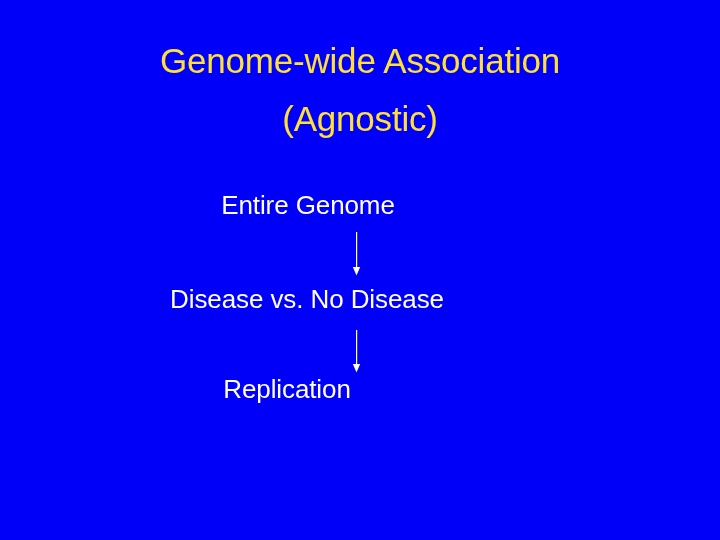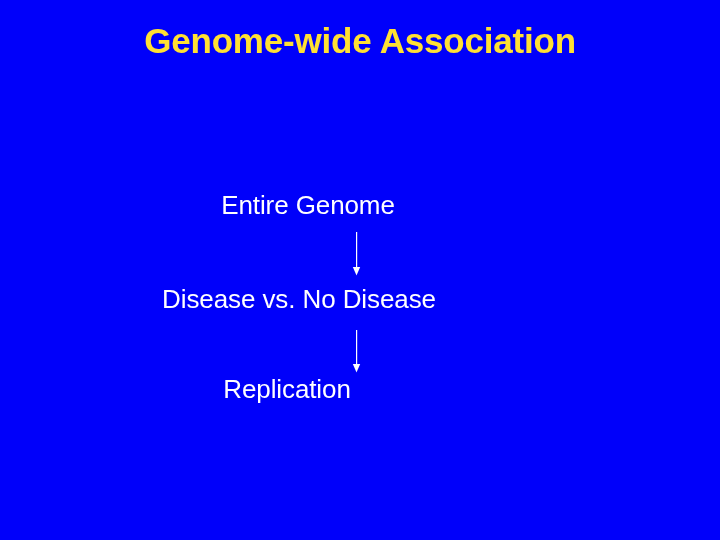--- a/index.html
+++ b/index.html
@@ -24,23 +24,24 @@
     left: 0;
     top: 22px;
     width: 720px;
     text-align: center;
     line-height: 1.08;
   }
   .title-line {
     display: block;
     color: #ffe033;
     font-size: 35px;
-    font-weight: bold;
+    font-weight: normal;
     letter-spacing: -0.2px;
     white-space: nowrap;
+    margin-top: 20px;
   }
 
   
   #flow {
     position: absolute;
     left: 0;
     top: 180px;
     width: 720px;
   }
   .flow-row {
@@ -53,21 +54,21 @@
     color: #ffffff;
     font-size: 26px;
     font-weight: normal;
     letter-spacing: -0.1px;
     white-space: nowrap;
     line-height: 1.18;
   }
 
   
   #node-0 { position: absolute; left: 0; top: 10px;  }
-  #node-1 { position: absolute; left: 0; top: 104px; }
+  #node-1 { position: absolute; left: 8px; top: 104px; }
   #node-2 { position: absolute; left: 0; top: 194px; }
 
   
   #node-1 .flow-label { transform: translateX(-9px); }
   #node-2 .flow-label { transform: translateX(-21px); }
   #node-0 .flow-label { transform: translateX(0px); }
 
   
   .arrow {
     position: absolute;
@@ -78,20 +79,21 @@
   #arrow-1 { top: 150px; height: 43px; }
   .arrow svg { display: block; }
 </style>
 </head>
 <body>
 
 <div id="slide" style="background: rgb(0, 0, 250);">
 
   <div id="title-block">
     <span class="title-line" style="color: rgb(255, 224, 51);">Genome-wide Association</span>
+    <span class="title-line" style="color: rgb(255, 224, 51);">(Agnostic)</span>
   </div>
 
   <div id="flow">
 
     <div class="flow-row" id="node-0">
       <span class="flow-label" style="color: rgb(255, 255, 255);">Entire Genome</span>
     </div>
 
     <div class="arrow" id="arrow-0">
       <svg width="9" height="44" viewBox="0 0 9 44" xmlns="http://www.w3.org/2000/svg">

